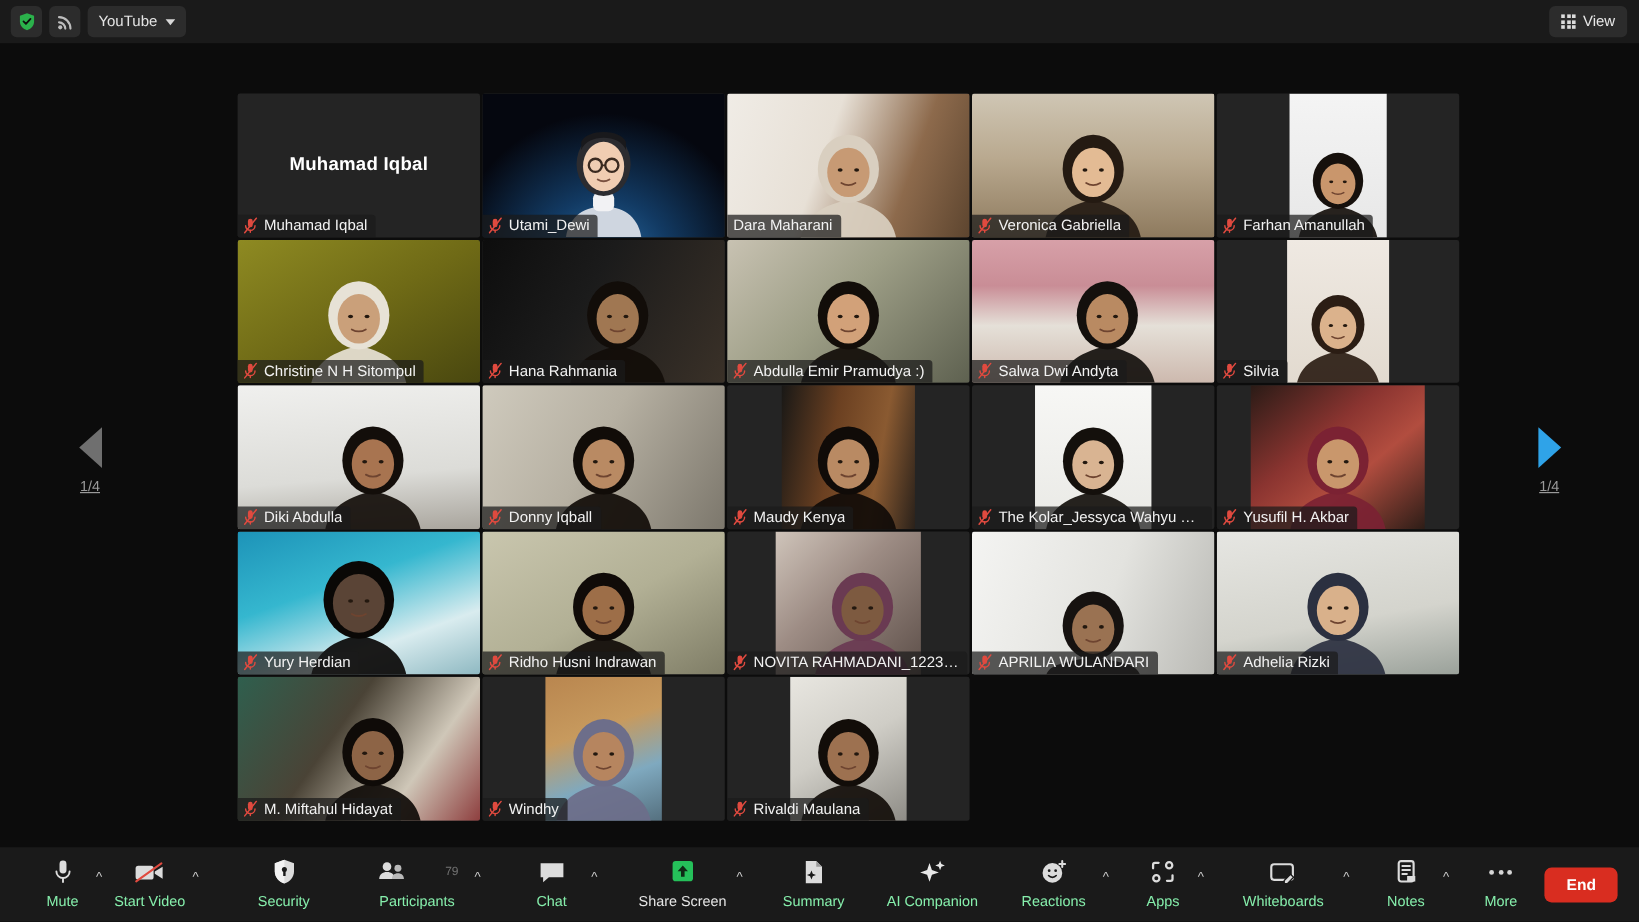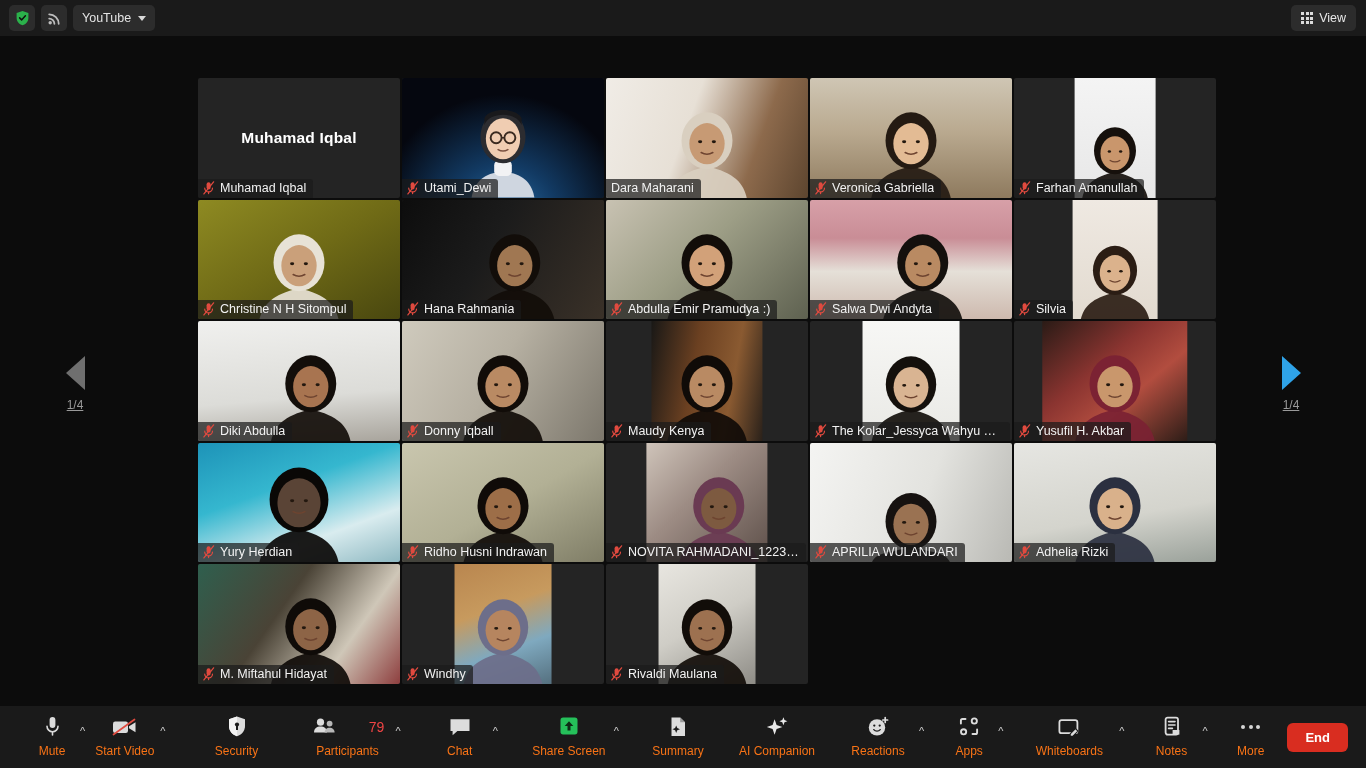--- a/index.html
+++ b/index.html
@@ -117,27 +117,27 @@
     position:absolute; left:0; bottom:0; width:1366px; height:62px;
     background:#1a1a1a;
     display:flex; align-items:center;
   }
   .tools { display:flex; align-items:flex-start; height:100%; padding-top:7px; }
   .tool {
     display:flex; flex-direction:column; align-items:center; justify-content:flex-start;
     min-width:52px; padding:0 4px; cursor:default;
   }
   .tool .ico { height:27px; display:flex; align-items:center; justify-content:center; }
-  .tool .lbl { color:#f97316; font-size:12px; margin-top:4px; white-space:nowrap; }
-  .tool.green .lbl { color:#f97316; }
+  .tool .lbl { color:#86efac; font-size:12px; margin-top:4px; white-space:nowrap; }
+  .tool.green .lbl { color:#e5e5e5; }
   .chev {
     align-self:flex-start; margin-top:10px; margin-left:-2px; margin-right:2px;
     color:#cfcfcf; font-size:11px; line-height:1; padding:3px 4px;
   }
-  .pcount { color:#ef4444; font-size:14px; margin-left:16px; }
+  .pcount { color:#737373; font-size:10px; margin-left:16px; }
   .end-btn {
     margin-left:auto; margin-right:18px;
     background:#d92d20; color:#fff; font-size:13px; font-weight:bold;
     padding:7px 18px; border-radius:6px; border:none;
   }
   .dots { display:flex; gap:3.5px; }
   .dots i { width:4px;height:4px;border-radius:50%;background:#d6d6d6;display:block; }
 </style>
 </head>
 <body>

